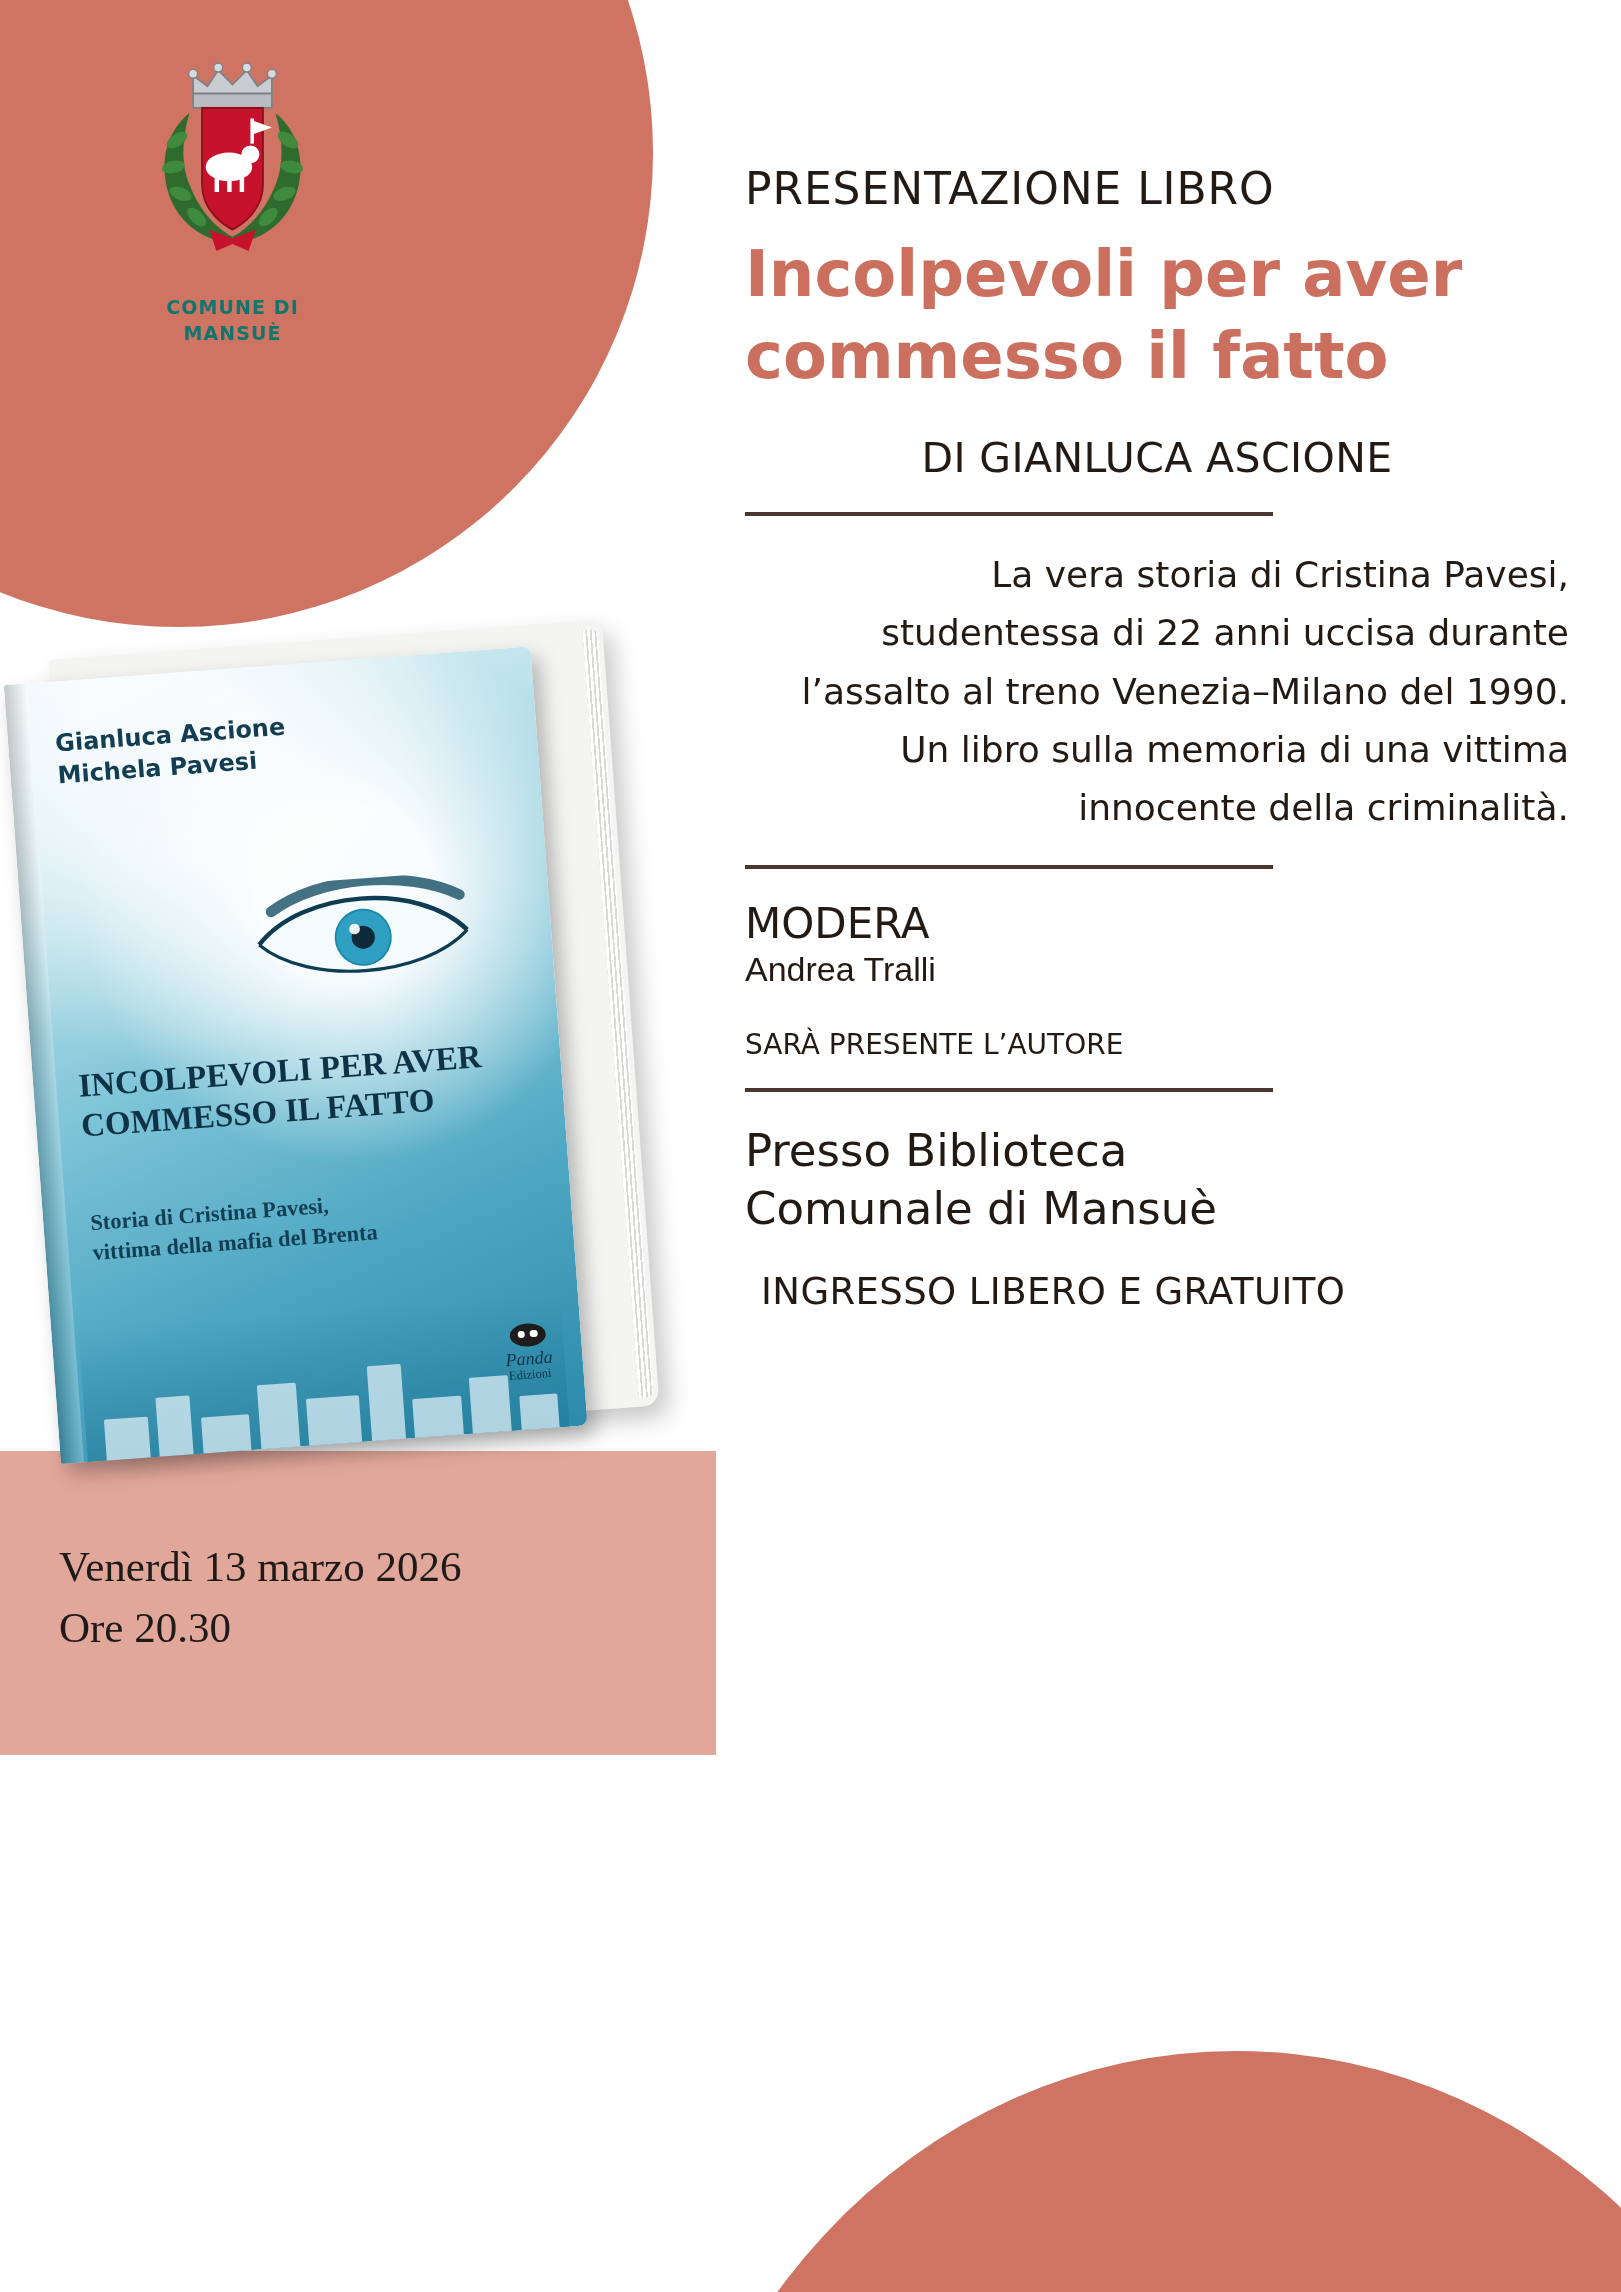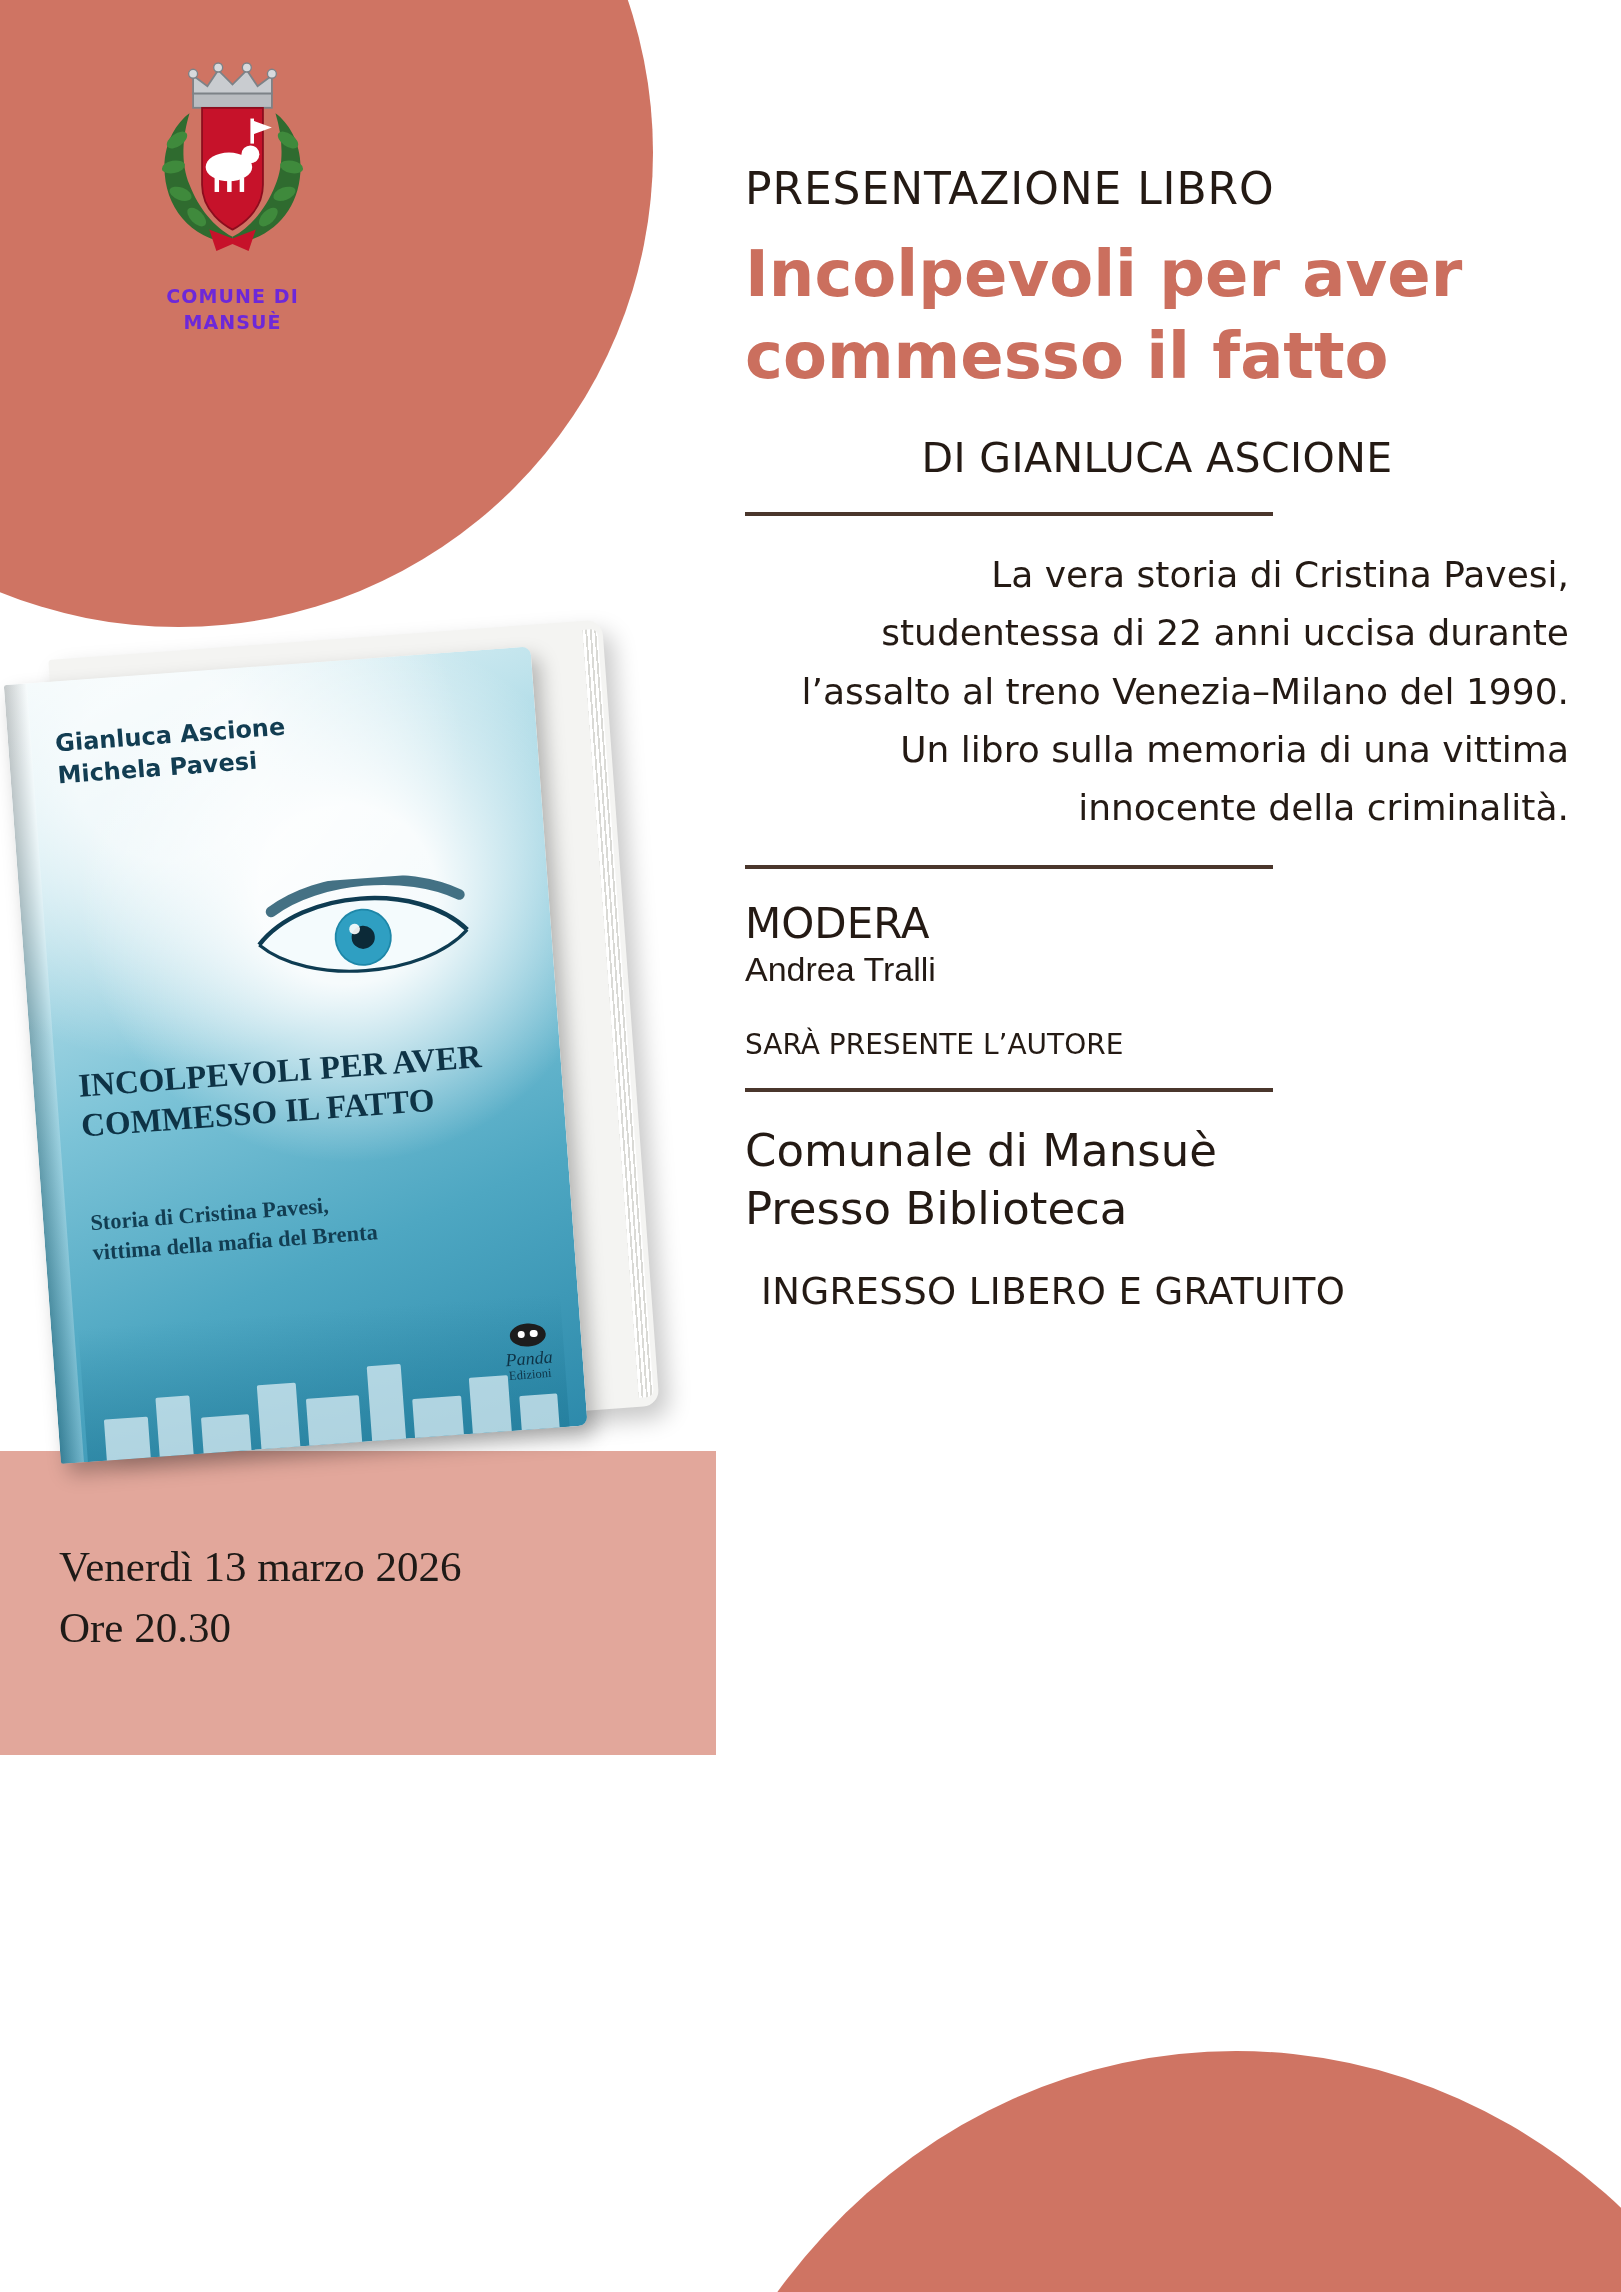--- a/index.html
+++ b/index.html
@@ -61,27 +61,27 @@
     width: 215px;
     text-align: center;
   }
   .crest-emblem {
     position: relative;
     width: 197px;
     height: 224px;
     margin: 0 auto;
   }
   .crest-label {
-    margin-top: 6px;
+    margin-top: 17px;
     font-family: "DejaVu Sans", sans-serif;
     font-weight: bold;
     font-size: 19px;
     letter-spacing: 1.1px;
     line-height: 1.35;
-    color: #6d28d9;
+    color: #0f766e;
   }
 
   
   .book {
     position: absolute;
     left: 43px;
     top: 658px;
     width: 645px;
     height: 833px;
   }
@@ -436,19 +436,19 @@
 
   <div class="rule"></div>
 
   <p class="moderator-label">MODERA</p>
   <p class="moderator-name">Andrea Tralli</p>
   <p class="author-present">SARÀ PRESENTE L’AUTORE</p>
 
   <div class="rule"></div>
 
   <div class="venue">
+    <div>Presso Biblioteca</div>
     <div>Comunale di Mansuè</div>
-    <div>Presso Biblioteca</div>
   </div>
 
   <p class="entry">INGRESSO LIBERO E GRATUITO</p>
 </div>
 
 
 </body></html>

